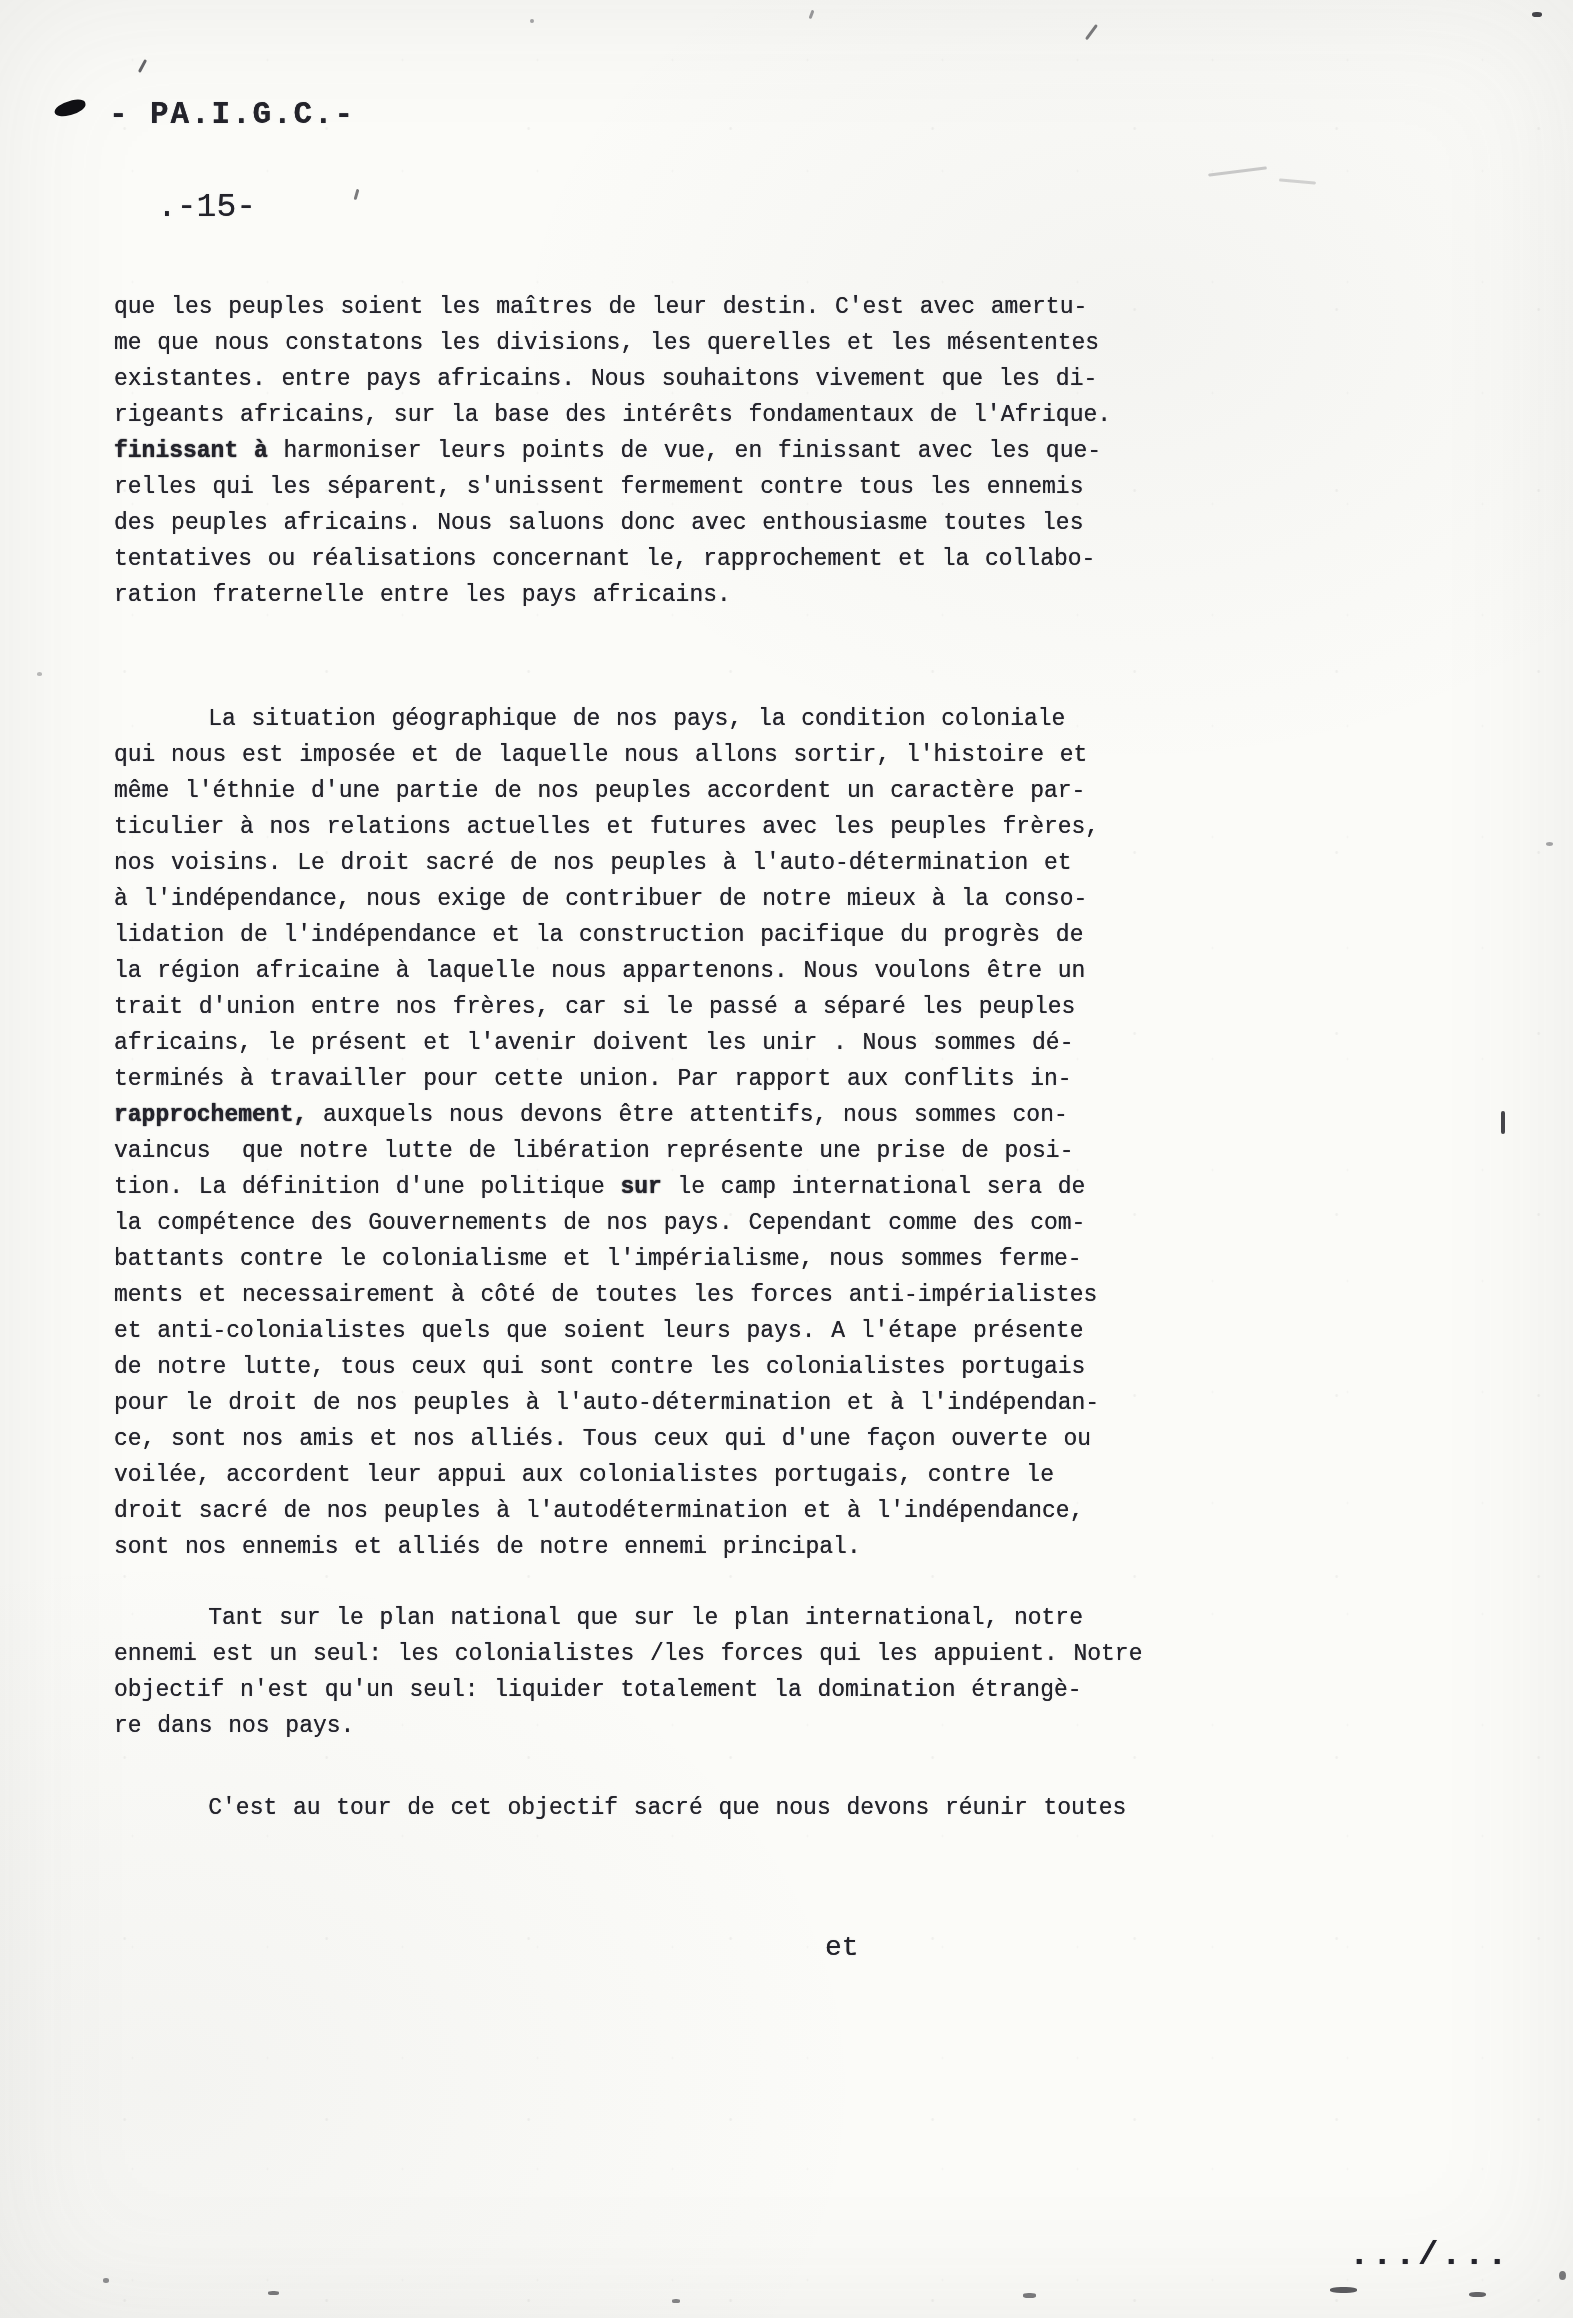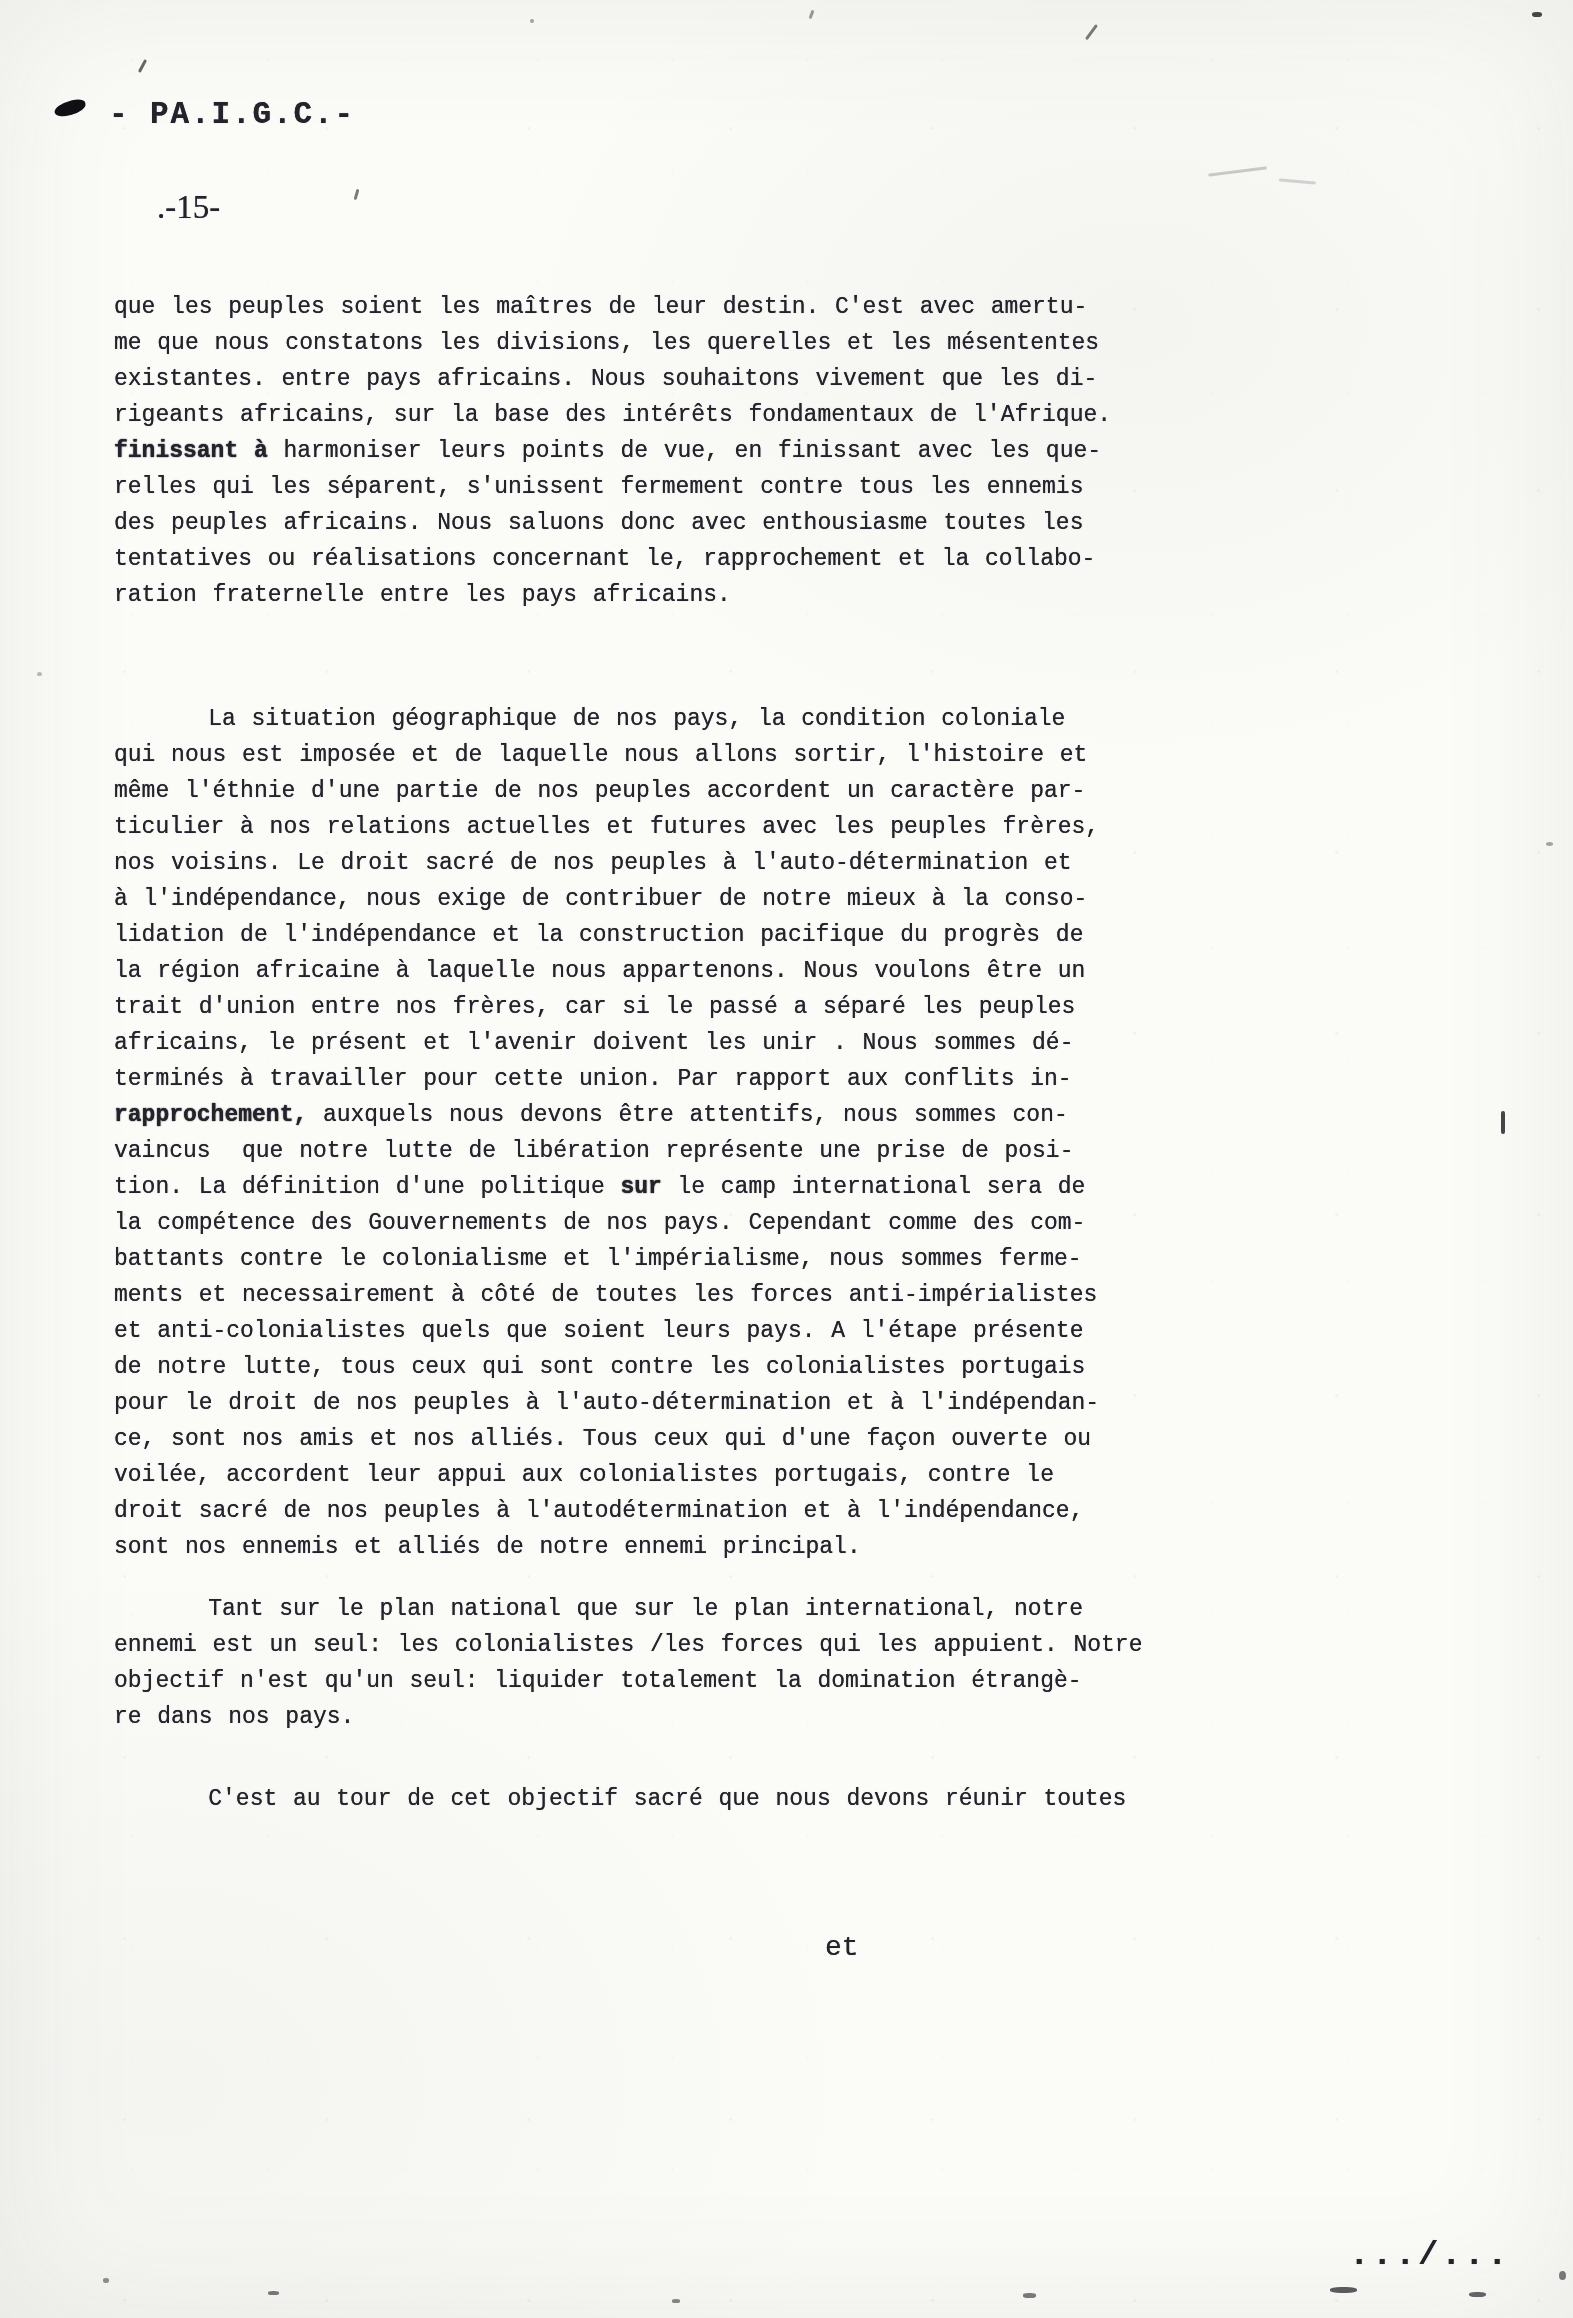--- a/index.html
+++ b/index.html
@@ -37,41 +37,40 @@
     font-weight: bold;
     letter-spacing: 1.9px;
     white-space: pre;
   }
   .page-number {
     position: absolute;
     left: 157px;
     top: 189px;
     font-size: 33px;
     white-space: pre;
-    font-family: Liberation Serif, serif;
   }
   .doc-body {
     position: absolute;
     left: 114px;
     top: 289px;
     width: 1437px;
   }
   .para {
     margin: 0;
     font-size: 23px;
     line-height: 36px;
     white-space: pre-wrap;
     word-spacing: 1.9px;
   }
   .para strong {
     font-weight: bold;
     text-shadow: 0 0 1px rgba(20,20,28,.95), 0 0 1.9px rgba(20,20,28,.35);
   }
   .para-2 { margin-top: 88px; }
-  .para-3 { margin-top: 26px; }
+  .para-3 { margin-top: 35px; }
   .para-4 { margin-top: 46px; }
   .insertion {
     position: absolute;
     left: 825px;
     top: 1932px;
     font-size: 28px;
     white-space: pre;
   }
   .footer-mark {
     position: absolute;

